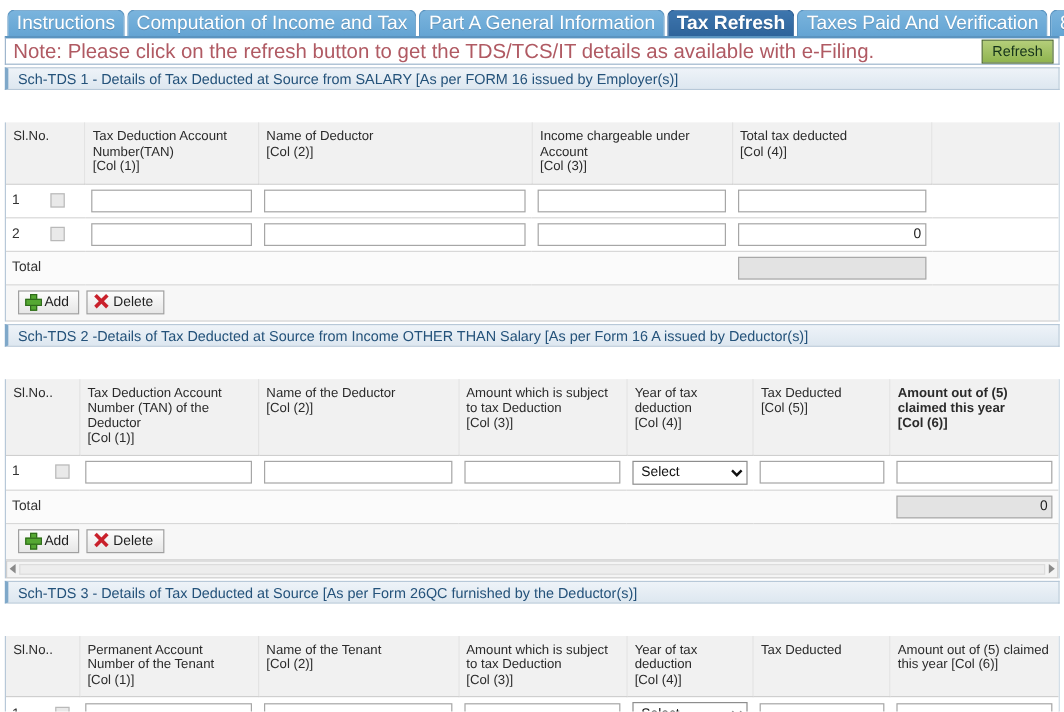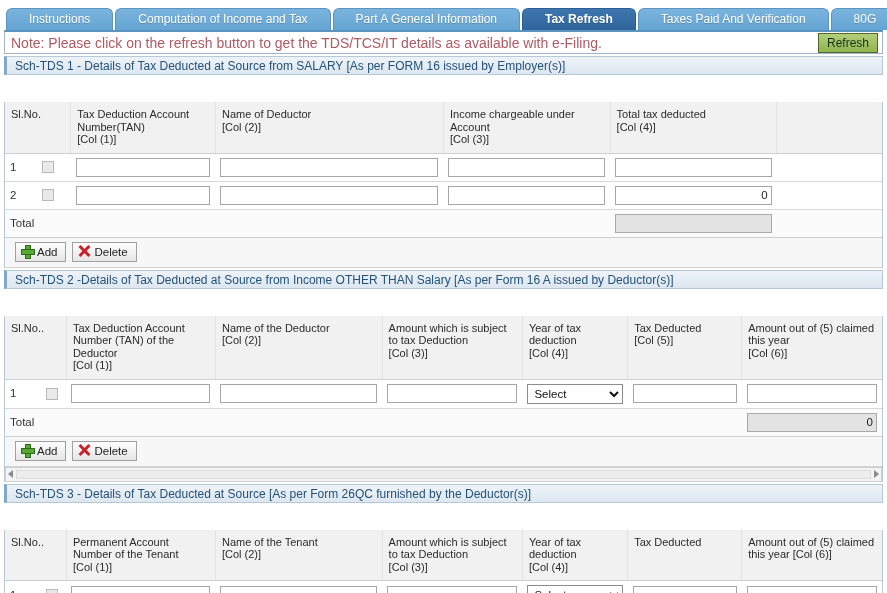--- a/index.html
+++ b/index.html
@@ -16,22 +16,22 @@
     padding: 5px 0 0 6px;
     display: flex;
     align-items: flex-end;
     gap: 2px;
     background: #ffffff;
     position: relative;
   }
   .tab {
     height: 22px;
     line-height: 21px;
-    padding: 0 22px;
-    font-size: 12px;
+    padding: 0 7px;
+    font-size: 16px;
     color: #ffffff;
     background: linear-gradient(180deg,#7ab4dd 0%,#64a4d3 100%);
     border: 1px solid #5b94c0;
     border-bottom: none;
     border-radius: 6px 6px 0 0;
     white-space: nowrap;
     cursor: pointer;
     text-shadow: 0 1px 0 rgba(0,0,0,.18);
   }
   .tab.active {
@@ -48,21 +48,21 @@
     display: flex;
     align-items: center;
     justify-content: space-between;
     border: 1px solid #9fb6cd;
     border-top: 2px solid #5b94c0;
     background: #ffffff;
     padding: 0 2px 0 6px;
     position: relative;
   }
   .note-text {
-    font-size: 14px;
+    font-size: 17px;
     color: #b05a63;
     white-space: nowrap;
   }
   .refresh-btn {
     font-size: 12px;
     color: #15331a;
     background: linear-gradient(180deg,#b4ce7a 0%,#8fb44f 100%);
     border: 1px solid #4e6b2c;
     padding: 2px 8px;
     margin-right: 2px;
@@ -315,21 +315,21 @@
                 <span style="display: block;">[Col (3)]</span>
               </th>
               <th style="width: 12%;">
                 <span style="display: block;">Year of tax deduction</span>
                 <span style="display: block;">[Col (4)]</span>
               </th>
               <th style="width: 13%;">
                 <span style="display: block;">Tax Deducted</span>
                 <span style="display: block;">[Col (5)]</span>
               </th>
-              <th style="width: 16%;">
+              <th style="width: 16%; font-weight: bold;">
                 <span style="display: block;">Amount out of (5) claimed this year</span>
                 <span style="display: block;">[Col (6)]</span>
               </th>
             </tr>
           </thead>
           <tbody>
             <tr>
               <td class="slno"><span>1</span><span class="cb" style="margin-left: 30px;"></span></td>
               <td><input class="fld" type="text" style=""></td>
               <td><input class="fld" type="text" style=""></td>

